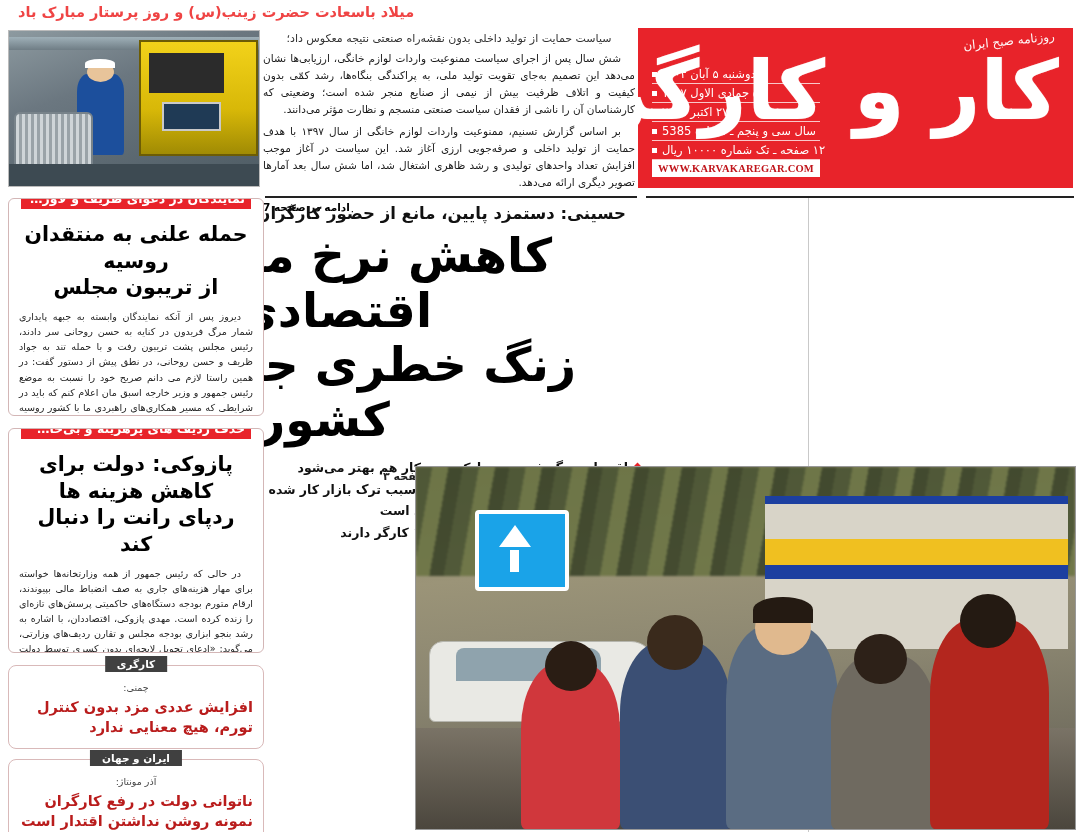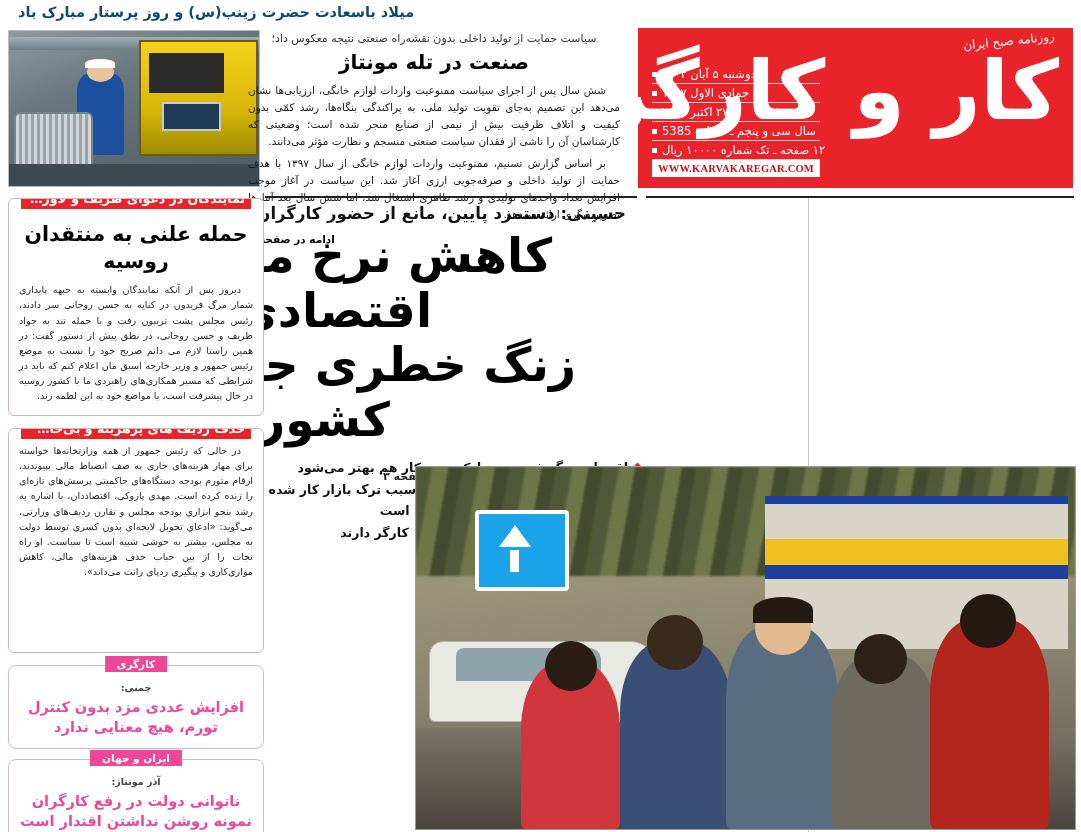--- a/index.html
+++ b/index.html
@@ -14,21 +14,21 @@
   }
   .page{position:relative;width:1081px;height:832px;}
 
   
   .top-banner{
     position:absolute;left:0;top:0;width:1081px;height:24px;
     display:flex;align-items:center;justify-content:flex-start;
     padding-left:0;box-sizing:border-box;
   }
   .top-banner .txt{
-    color:#0c4a6e;font-size:14.5px;font-weight:bold;
+    color:#ef4444;font-size:14.5px;font-weight:bold;
     margin-right:auto;margin-left:18px;white-space:nowrap;
   }
 
   
   .masthead{
     position:absolute;right:8px;top:28px;width:435px;height:160px;
     background:#e8232a;overflow:hidden;
   }
   .logo-word{
     position:absolute;right:14px;top:22px;
@@ -73,21 +73,21 @@
   .tp-panel{position:absolute;left:61%;top:46%;width:22%;height:16%;background:#1f3a55;border:2px solid #c9c9c9;}
   .tp-worker-body{position:absolute;left:27%;top:28%;width:19%;height:52%;background:#1c4f9c;border-radius:22% 22% 6% 6%;}
   .tp-worker-head{position:absolute;left:31%;top:20%;width:11%;height:13%;background:#e8c49a;border-radius:50%;}
   .tp-worker-cap{position:absolute;left:30.5%;top:18%;width:12%;height:6%;background:#ffffff;border-radius:50% 50% 0 0;}
   .tp-drum{position:absolute;left:2%;top:52%;width:30%;height:44%;background:repeating-linear-gradient(90deg,#cfd5d8 0 3px,#9aa3a8 3px 6px);border-radius:6px;border:2px solid #78838a;}
   .tp-floor{position:absolute;left:0;bottom:0;width:100%;height:14%;background:#3d4a52;}
   .tp-pipe{position:absolute;left:0;top:4%;width:100%;height:8%;background:linear-gradient(180deg,#9fb0b8,#6f7d85);}
 
   
   .tl-article{
-    position:absolute;left:248px;top:32px;width:372px;
+    position:absolute;left:263px;top:32px;width:372px;
     text-align:justify;color:#111;
   }
   .tl-kicker{font-size:11px;color:#333;text-align:center;margin-bottom:4px;line-height:1.3;}
   .tl-title{font-size:20px;font-weight:bold;text-align:center;margin:2px 0 8px 0;color:#000;}
   .tl-body{font-size:10.5px;line-height:1.62;color:#1a1a1a;text-align:justify;}
   .tl-body p{margin:0 0 5px 0;text-indent:14px;}
   .cont{color:#000;font-weight:bold;font-size:10.5px;}
 
   .hr-dark{position:absolute;left:265px;top:196px;width:372px;height:2px;background:#222;}
   .hr-top-full{position:absolute;left:646px;top:196px;width:428px;height:2px;background:#222;}
@@ -169,25 +169,25 @@
   .card-body p{margin:0 0 4px 0;text-indent:12px;}
 
   
   .mini-card{
     position:relative;margin:0 8px 10px 8px;
     border:1px solid #d9b9b9;border-radius:8px;
     background:#fff;box-sizing:border-box;padding:14px 10px 10px 10px;
   }
   .mini-tag{
     position:absolute;top:-10px;right:50%;transform:translateX(50%);
-    background:#ec4899;color:#fff;font-size:10.5px;font-weight:bold;
+    background:#404040;color:#fff;font-size:10.5px;font-weight:bold;
     padding:2px 12px;white-space:nowrap;
   }
-  .mini-kicker{font-size:9.5px;color:#444;text-align:center;margin:2px 0 4px 0;font-weight:bold;}
-  .mini-title{font-size:14.5px;font-weight:bold;color:#ec4899;text-align:center;line-height:1.4;}
+  .mini-kicker{font-size:9.5px;color:#444;text-align:center;margin:2px 0 4px 0;}
+  .mini-title{font-size:14.5px;font-weight:bold;color:#b91c1c;line-height:1.4;}
 
   
   .vr{position:absolute;right:272px;top:198px;width:1px;height:634px;background:#c9c9c9;}
 </style>
 </head>
 <body>
 
 <div class="page">
 
   <div class="top-banner">
@@ -230,21 +230,20 @@
     <div class="tp-panel"></div>
     <div class="tp-worker-body"></div>
     <div class="tp-worker-head"></div>
     <div class="tp-worker-cap"></div>
     <div class="tp-drum"></div>
     <div class="tp-floor"></div>
   </div>
 
   <div class="tl-article">
     <div class="tl-kicker">سیاست حمایت از تولید داخلی بدون نقشه‌راه صنعتی نتیجه معکوس داد؛</div>
-    <div class="tl-title">صنعت در تله مونتاژ</div>
     <div class="tl-body">
       <p>شش سال پس از اجرای سیاست ممنوعیت واردات لوازم خانگی، ارزیابی‌ها نشان می‌دهد این تصمیم به‌جای تقویت تولید ملی، به پراکندگی بنگاه‌ها، رشد کمّی بدون کیفیت و اتلاف ظرفیت بیش از نیمی از صنایع منجر شده است؛ وضعیتی که کارشناسان آن را ناشی از فقدان سیاست صنعتی منسجم و نظارت مؤثر می‌دانند.</p>
       <p>بر اساس گزارش تسنیم، ممنوعیت واردات لوازم خانگی از سال ۱۳۹۷ با هدف حمایت از تولید داخلی و صرفه‌جویی ارزی آغاز شد. این سیاست در آغاز موجب افزایش تعداد واحدهای تولیدی و رشد ظاهری اشتغال شد، اما شش سال بعد آمارها تصویر دیگری ارائه می‌دهد.</p>
     </div>
     <div style="text-align:left;margin-top:2px;">
       <span class="cont">ادامه در صفحه 7</span>
     </div>
   </div>
 
   <div class="hr-dark"></div>
@@ -303,30 +302,35 @@
     <div class="p5"></div>
     <div class="p5h"></div>
   </div>
 
   <div class="col-left">
 
     <div class="news-card" style="height:218px;overflow:hidden;">
       <div class="red-tag">نمایندگان در دعوای ظریف و لاوروف نرخ تعیین کردند</div>
       <div class="card-title">
         <div>حمله علنی به منتقدان روسیه</div>
+        <div>از تریبون مجلس</div>
       </div>
       <div class="card-body">
         <p>دیروز پس از آنکه نمایندگان وابسته به جبهه پایداری شمار مرگ فریدون در کنایه به حسن روحانی سر دادند، رئیس مجلس پشت تریبون رفت و با حمله تند به جواد ظریف و حسن روحانی، در نطق پیش از دستور گفت: در همین راستا لازم می دانم صریح خود را نسبت به موضع رئیس جمهور و وزیر خارجه اسبق مان اعلام کنم که باید در شرایطی که مسیر همکاری‌های راهبردی ما با کشور روسیه در حال پیشرفت است، با مواضع خود به این لطمه زند.</p>
 
       </div>
 
     </div>
 
     <div class="news-card" style="height:225px;overflow:hidden;">
       <div class="red-tag">حذف ردیف های پرهزینه و بی‌حاصل در بودجه</div>
+      <div class="card-title">
+        <div>پازوکی: دولت برای کاهش هزینه ها</div>
+        <div>ردپای رانت را دنبال کند</div>
+      </div>
       <div class="card-body">
         <p>در حالی که رئیس جمهور از همه وزارتخانه‌ها خواسته برای مهار هزینه‌های جاری به صف انضباط مالی بپیوندند، ارقام متورم بودجه دستگاه‌های حاکمیتی پرسش‌های تازه‌ای را زنده کرده است. مهدی پازوکی، اقتصاددان، با اشاره به رشد بنجو ابزاری بودجه مجلس و تقارن ردیف‌های وزارتی، می‌گوید: «ادعای تحویل لایحه‌ای بدون کسری توسط دولت به مجلس، بیشتر به خوشی شبیه است تا سیاست. او راه نجات را از بین حباب حذف هزینه‌های مالی، کاهش موازی‌کاری و پیگیری ردپای رانت می‌داند».</p>
 
       </div>
 
     </div>
 
     <div class="mini-card">
       <div class="mini-tag">کارگری</div>
       <div class="mini-kicker">چمنی:</div>

